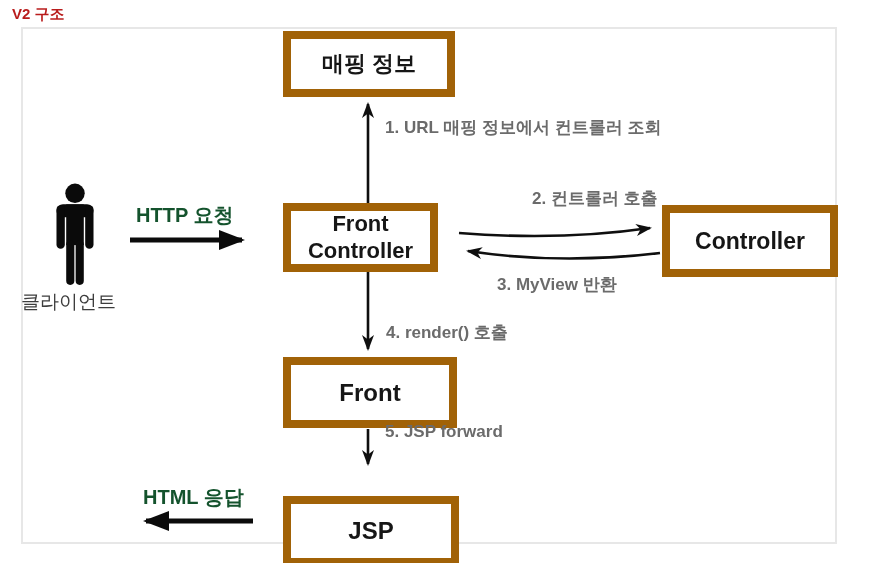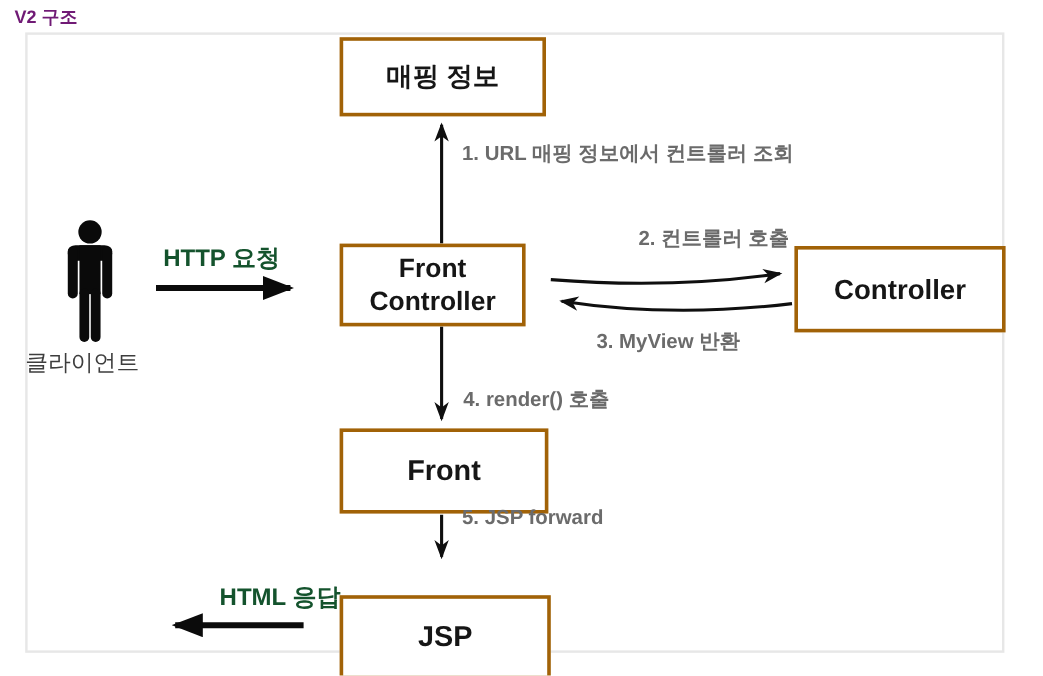--- a/index.html
+++ b/index.html
@@ -5,32 +5,32 @@
   * { margin: 0; padding: 0; box-sizing: border-box; }
   html, body { background: #ffffff; }
   body {
     width: 869px; height: 563px;
     position: relative;
     font-family: "Liberation Sans", sans-serif;
     overflow: hidden;
   }
   .page-title {
     position: absolute; left: 12px; top: 5px;
-    font-size: 15px; font-weight: bold; color: #701a75;
+    font-size: 15px; font-weight: bold; color: #b91c1c;
   }
   .frame {
     position: absolute; left: 21px; top: 27px;
     width: 816px; height: 517px;
     border: 2px solid #e7e7e7;
     background: #ffffff;
   }
   .node {
     position: absolute;
     background: #ffffff;
-    border: 3px solid #a16207;
+    border: 8px solid #a16207;
     display: flex; align-items: center; justify-content: center;
     text-align: center;
     font-weight: bold; color: #161616;
     font-size: 22px;
     line-height: 1.22;
     z-index: 3;
   }
   .pre-line { white-space: pre-line; }
   .box-mapping   { left: 283px; top: 31px;  width: 172px; height: 66px; }
   .box-front     { left: 283px; top: 203px; width: 155px; height: 69px; }
@@ -50,21 +50,21 @@
   .lbl-step4 { left: 386px; top: 321px; }
   .lbl-step5 { left: 385px; top: 422px; }
   .io-label {
     position: absolute;
     font-weight: bold; color: #14532d;
     font-size: 20px;
     white-space: nowrap;
     z-index: 4;
   }
   .lbl-http { left: 136px; top: 202px; }
-  .lbl-html { left: 143px; top: 484px; margin-left: 40px; }
+  .lbl-html { left: 143px; top: 484px; }
   .client-label {
     position: absolute; left: 21px; top: 289px;
     font-size: 19px; color: #3d3d3d;
     white-space: nowrap; z-index: 4;
   }
   .person {
     position: absolute; left: 50px; top: 180px;
     width: 50px; height: 108px; z-index: 3;
   }
   svg.wires {

